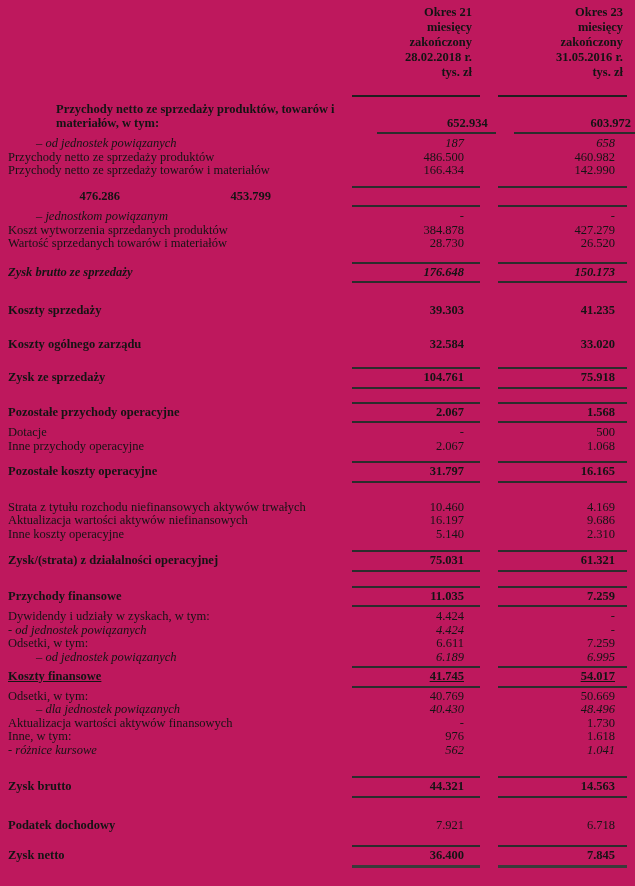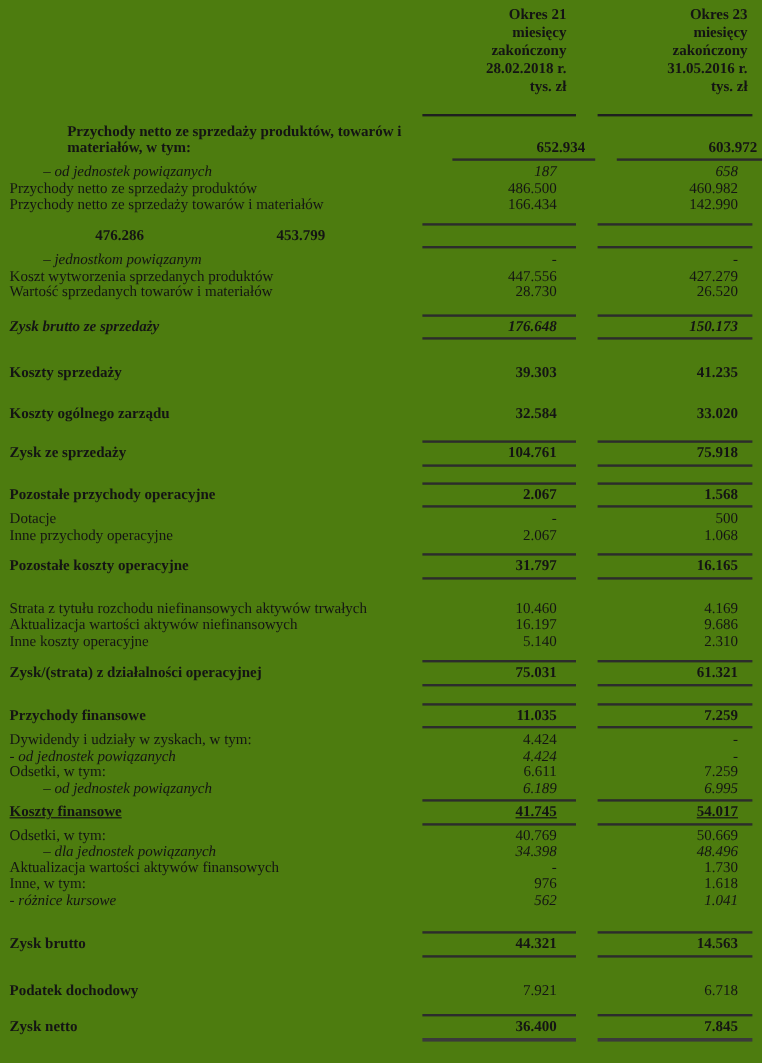--- a/index.html
+++ b/index.html
@@ -1,20 +1,20 @@
 <!DOCTYPE html>
 <html><head>
 <meta charset="utf-8">
 <title>Rachunek zysków i strat</title>
 <style>
   html, body { margin:0; padding:0; background:#ffffff; }
   .page {
     width:635px; height:886px;
     box-sizing:border-box;
-    background:#4d7c0f;
+    background:#be185d;
     font-family:"Liberation Serif", serif;
     font-size:12.5px;
     line-height:13.5px;
     color:#141414;
     padding-top:5px;
     overflow:hidden;
     position:relative;
   }
   
   .hdr-row { display:flex; }
@@ -131,21 +131,21 @@
         <div class="row">
           <div class="lbl italic indent">– jednostkom powiązanym</div>
           <div class="v1 italic">-</div>
           <div class="gapcol"></div>
           <div class="v2 italic">-</div>
         </div>
       </div>
       <div>
         <div class="row">
           <div class="lbl">Koszt wytworzenia sprzedanych produktów</div>
-          <div class="v1">447.556</div>
+          <div class="v1">384.878</div>
           <div class="gapcol"></div>
           <div class="v2">427.279</div>
         </div>
       </div>
       <div>
         <div class="row">
           <div class="lbl">Wartość sprzedanych towarów i materiałów</div>
           <div class="v1">28.730</div>
           <div class="gapcol"></div>
           <div class="v2">26.520</div>
@@ -369,21 +369,21 @@
         <div class="row">
           <div class="lbl">Odsetki, w tym:</div>
           <div class="v1">40.769</div>
           <div class="gapcol"></div>
           <div class="v2">50.669</div>
         </div>
       </div>
       <div>
         <div class="row">
           <div class="lbl italic indent">– dla jednostek powiązanych</div>
-          <div class="v1 italic">34.398</div>
+          <div class="v1 italic">40.430</div>
           <div class="gapcol"></div>
           <div class="v2 italic">48.496</div>
         </div>
       </div>
       <div>
         <div class="row">
           <div class="lbl">Aktualizacja wartości aktywów finansowych</div>
           <div class="v1">-</div>
           <div class="gapcol"></div>
           <div class="v2">1.730</div>

